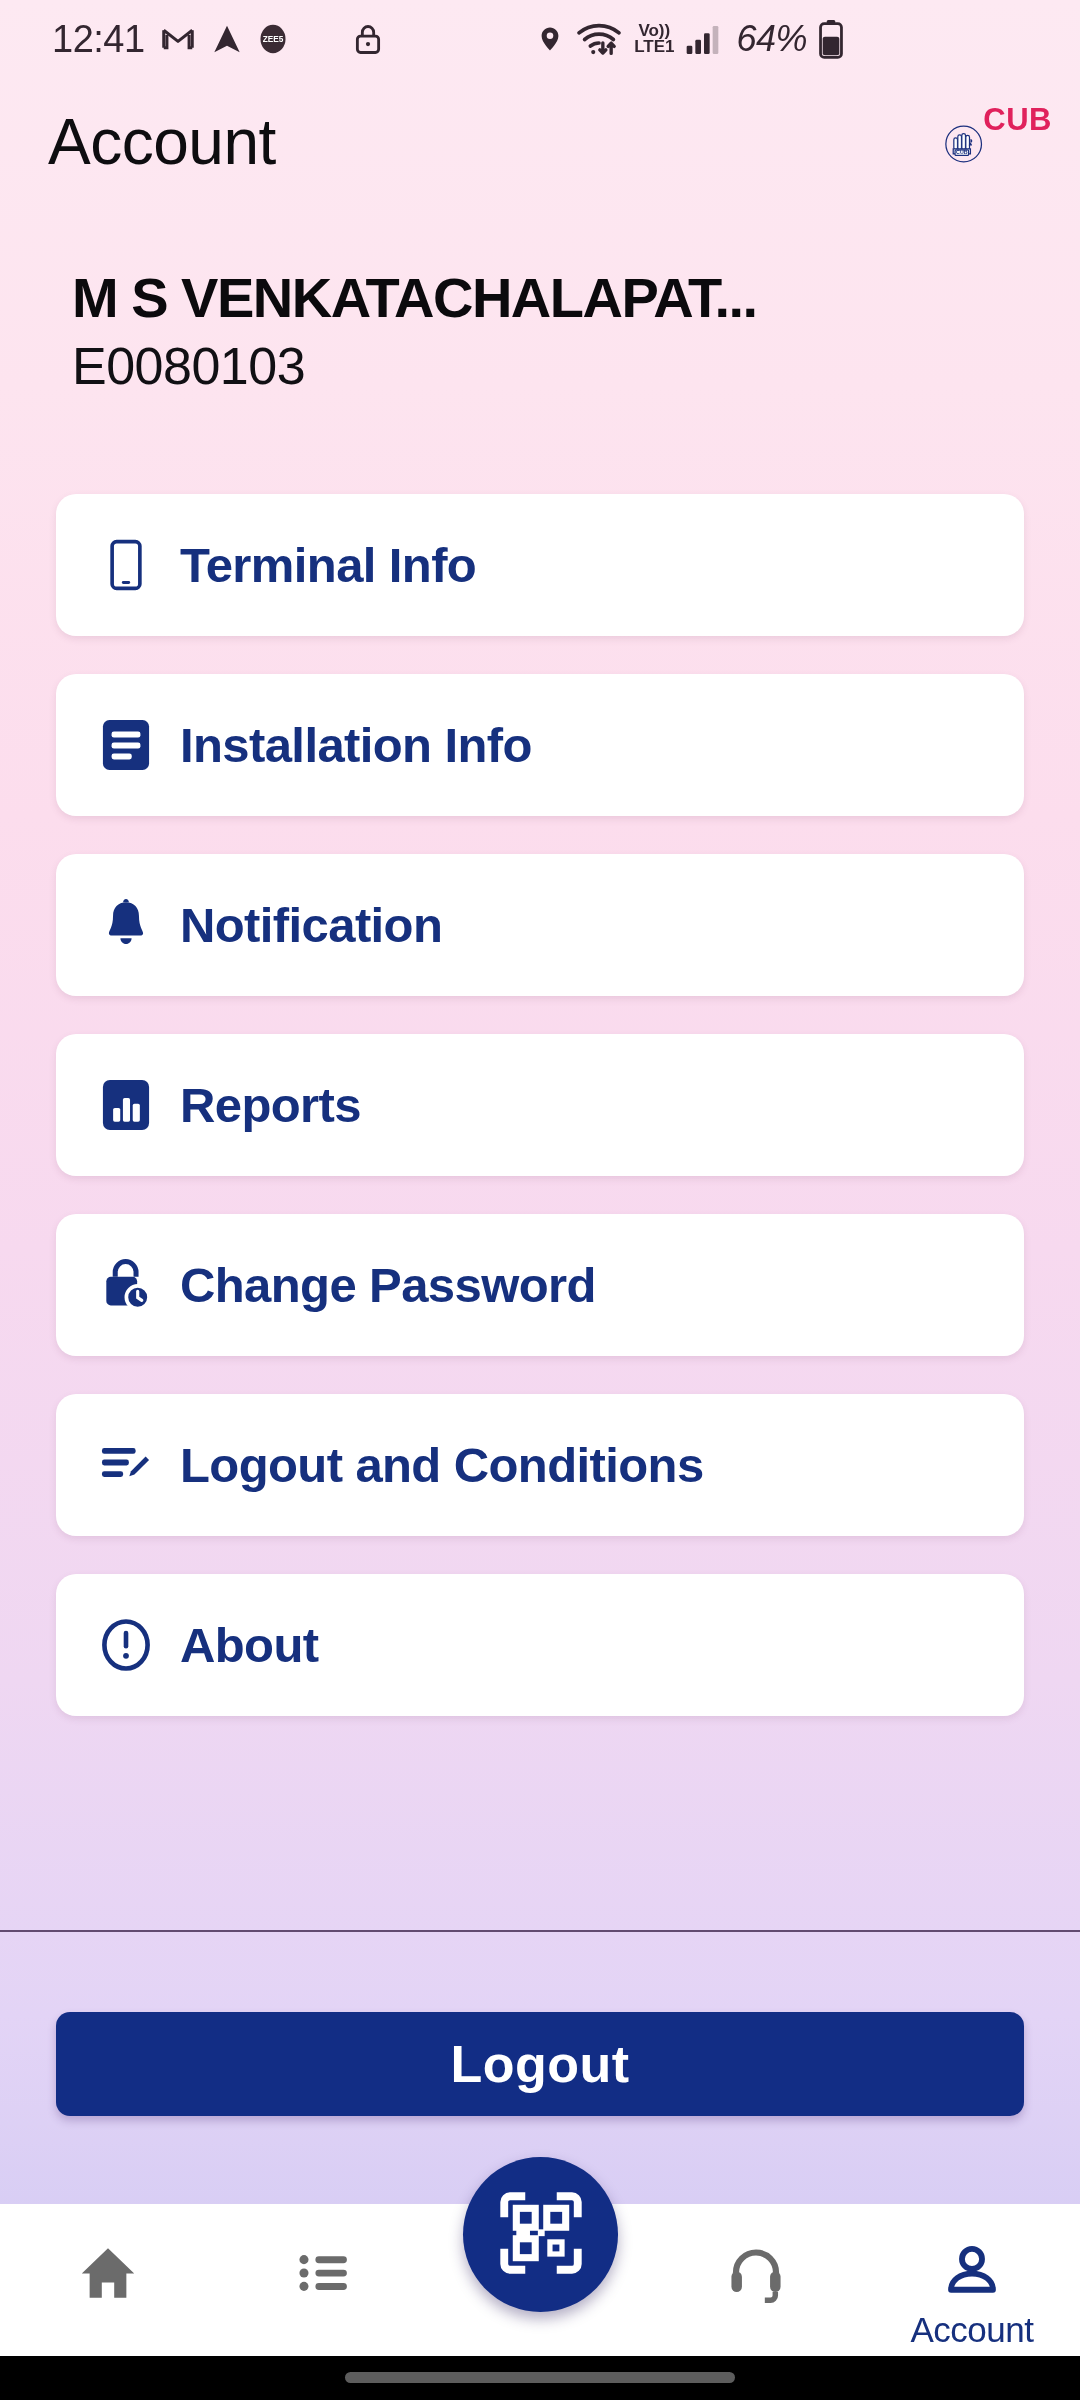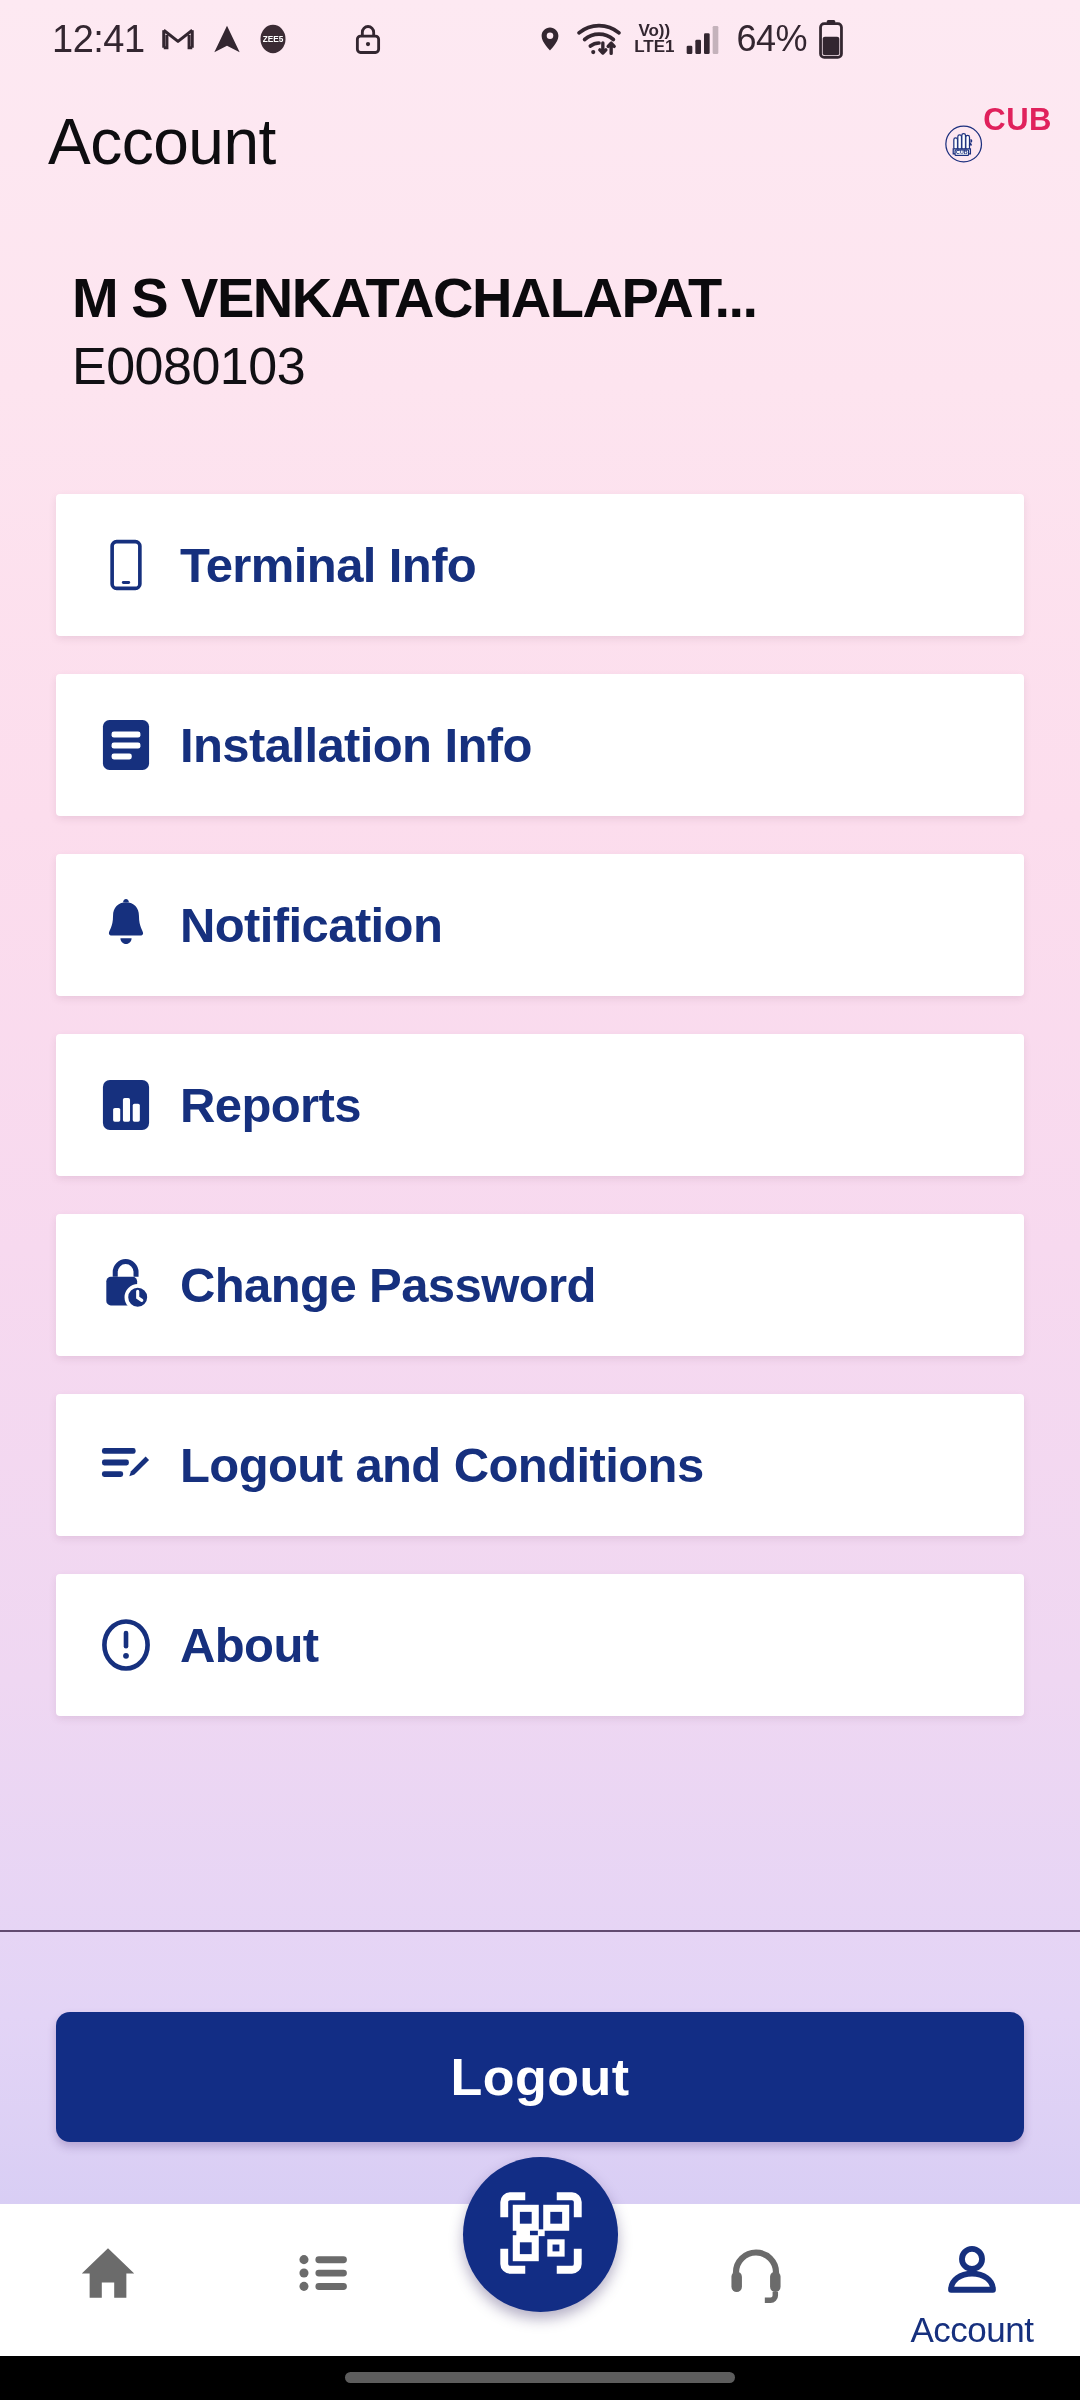--- a/index.html
+++ b/index.html
@@ -16,21 +16,21 @@
 
   
   #statusbar {
     position:absolute; top:0; left:0; width:908px; height:78px;
     display:flex; align-items:center; color:#3a2a33;
   }
   #sb-left { display:flex; align-items:center; gap:14px; padding-left:52px; }
   #sb-time { font-size:38px; font-weight:400; letter-spacing:-0.5px; color:#332630; }
   #sb-right { margin-left:auto; display:flex; align-items:center; gap:11px; padding-right:64px; }
   .sbicon { display:flex; align-items:center; }
-  #sb-batt-text { font-size:36px; font-weight:500; color:#332630; letter-spacing:-0.5px; }
+  #sb-batt-text { font-size:36px; font-weight:500; color:#332630; letter-spacing:-0.5px;font-style:italic; }
   #volte-stack { display:flex; flex-direction:column; align-items:center; line-height:0.92; }
   #volte-stack span { font-size:17px; font-weight:700; color:#332630; }
 
   
   #header { position:absolute; top:100px; left:0; width:1080px; height:130px; }
   #page-title {
     position:absolute; left:48px; top:5px;
     font-size:64px; font-weight:400; color:#0e0d10; letter-spacing:-0.5px;
   }
   #brand-logo { position:absolute; right:28px; top:8px; width:108px; height:108px;
@@ -39,32 +39,32 @@
   #brand-text { font-size:31px; font-weight:800; color:#e0215c; letter-spacing:0.5px; line-height:1; margin-top:-4px; }
 
   
   #user-block { position:absolute; top:265px; left:72px; width:940px; }
   #user-name { font-size:56px; font-weight:700; color:#0b0a0d; letter-spacing:-1.5px; white-space:nowrap; }
   #user-id { font-size:52px; font-weight:400; color:#111014; letter-spacing:-0.5px; margin-top:6px; }
 
   
   #menu-list { position:absolute; top:494px; left:56px; width:968px; }
   .menu-card {
-    width:968px; height:142px; background:#ffffff; border-radius:4px;
+    width:968px; height:142px; background:#ffffff; border-radius:20px;
     margin-bottom:38px; display:flex; align-items:center; padding-left:42px;
     box-shadow:0 3px 7px rgba(120,70,110,0.13);
   }
   .menu-icon { width:56px; height:56px; display:flex; align-items:center; justify-content:center; flex:0 0 auto; }
   .menu-label { margin-left:26px; font-size:49px; font-weight:700; color:#16307e; letter-spacing:-0.6px; }
 
   
   #divider { position:absolute; top:1930px; left:0; width:1080px; height:2px; background:#4a3358; opacity:0.85; }
   #logout-area { position:absolute; top:1932px; left:0; width:1080px; height:225px; }
   #logout-button {
-    position:absolute; top:80px; left:56px; width:968px; height:130px;
+    position:absolute; top:80px; left:56px; width:968px; height:104px;
     background:#122d85; border-radius:14px; border:none;
     display:flex; align-items:center; justify-content:center;
     box-shadow:0 5px 9px rgba(70,40,110,0.25);
   }
   #logout-label { font-size:52px; font-weight:700; color:#ffffff; letter-spacing:0.5px; }
 
   
   #bottom-nav {
     position:absolute; top:2204px; left:0; width:1080px; height:152px;
     background:#ffffff; display:flex; align-items:flex-start;

